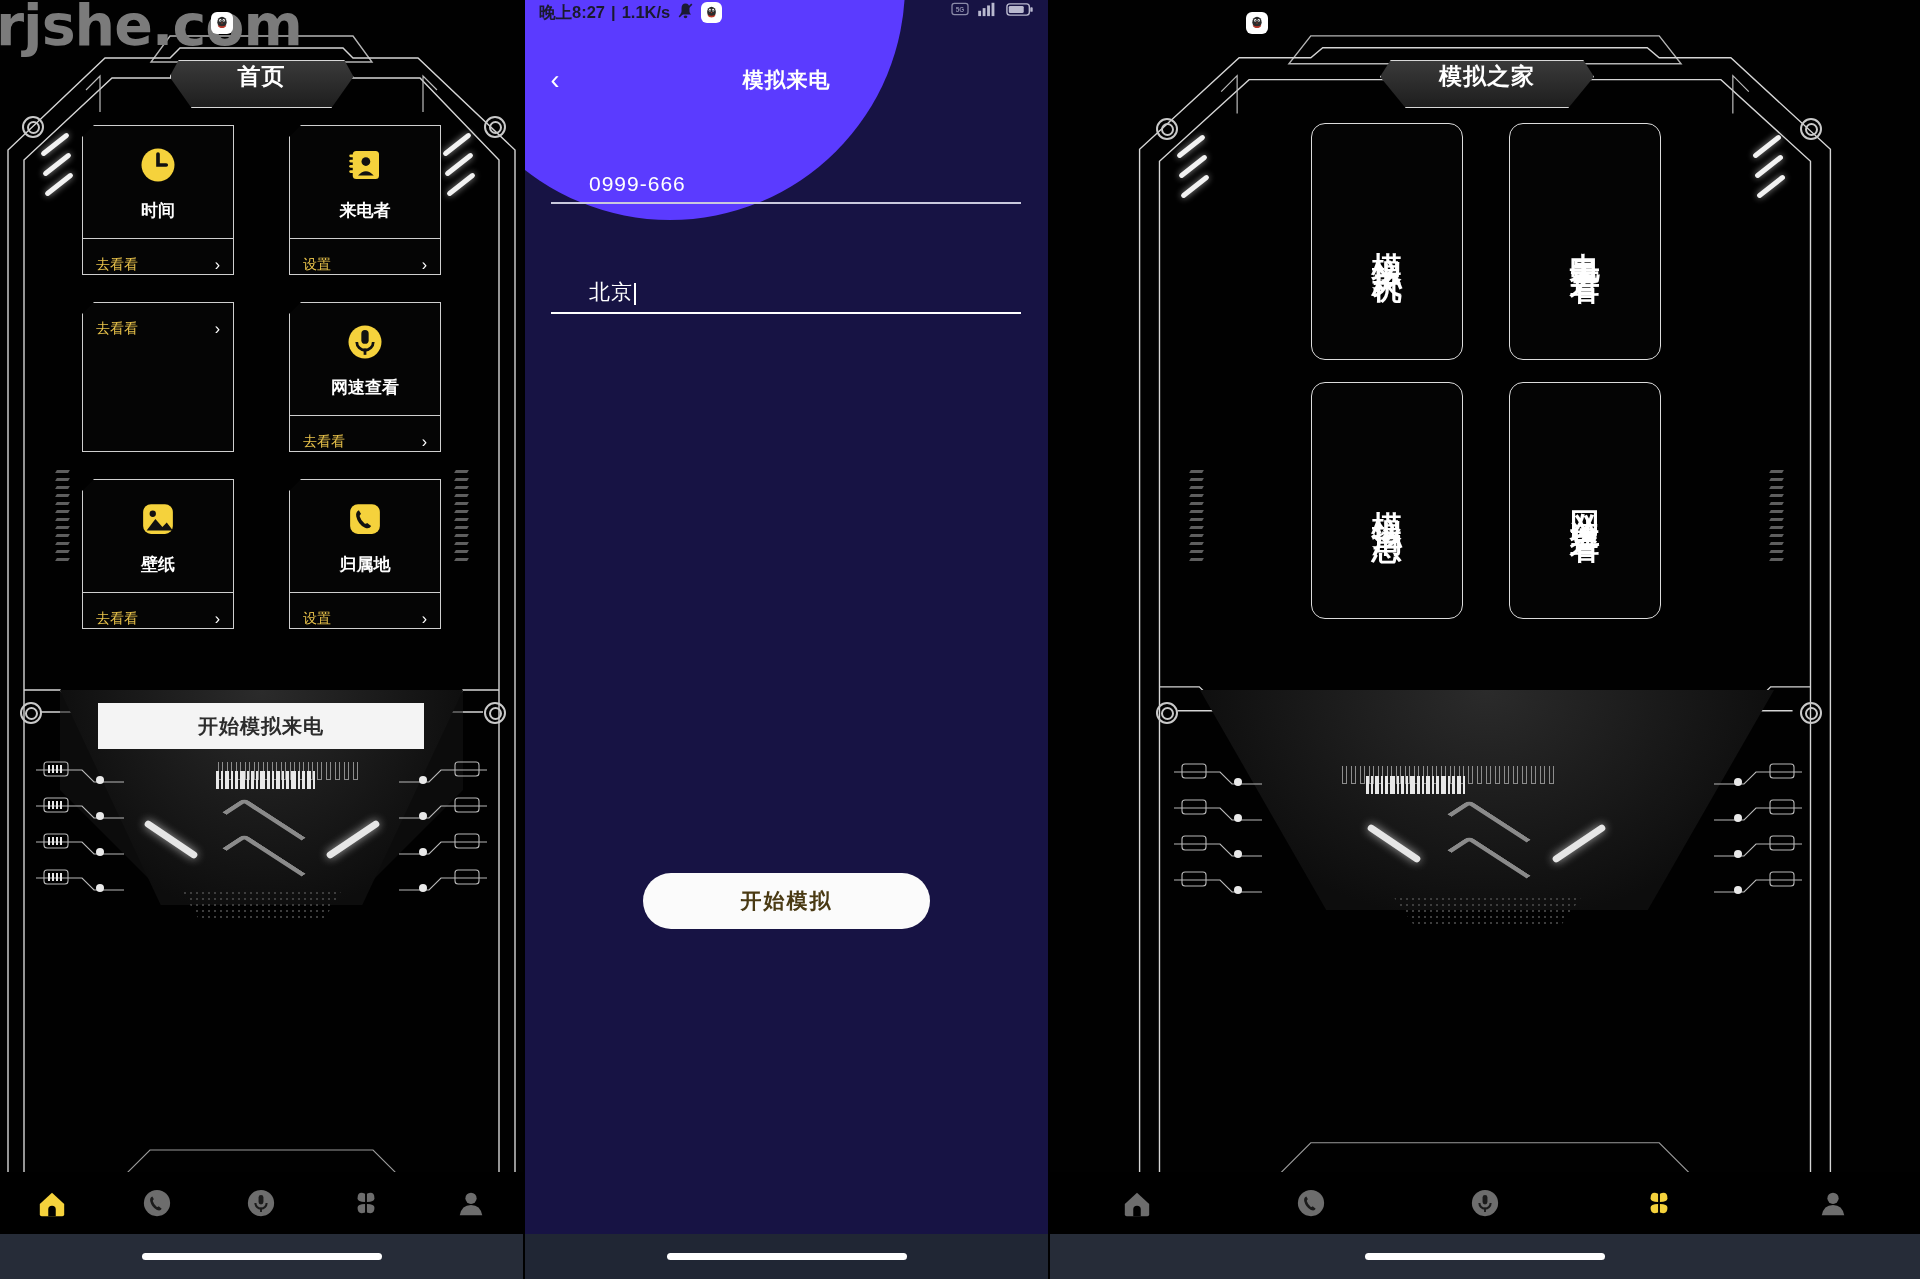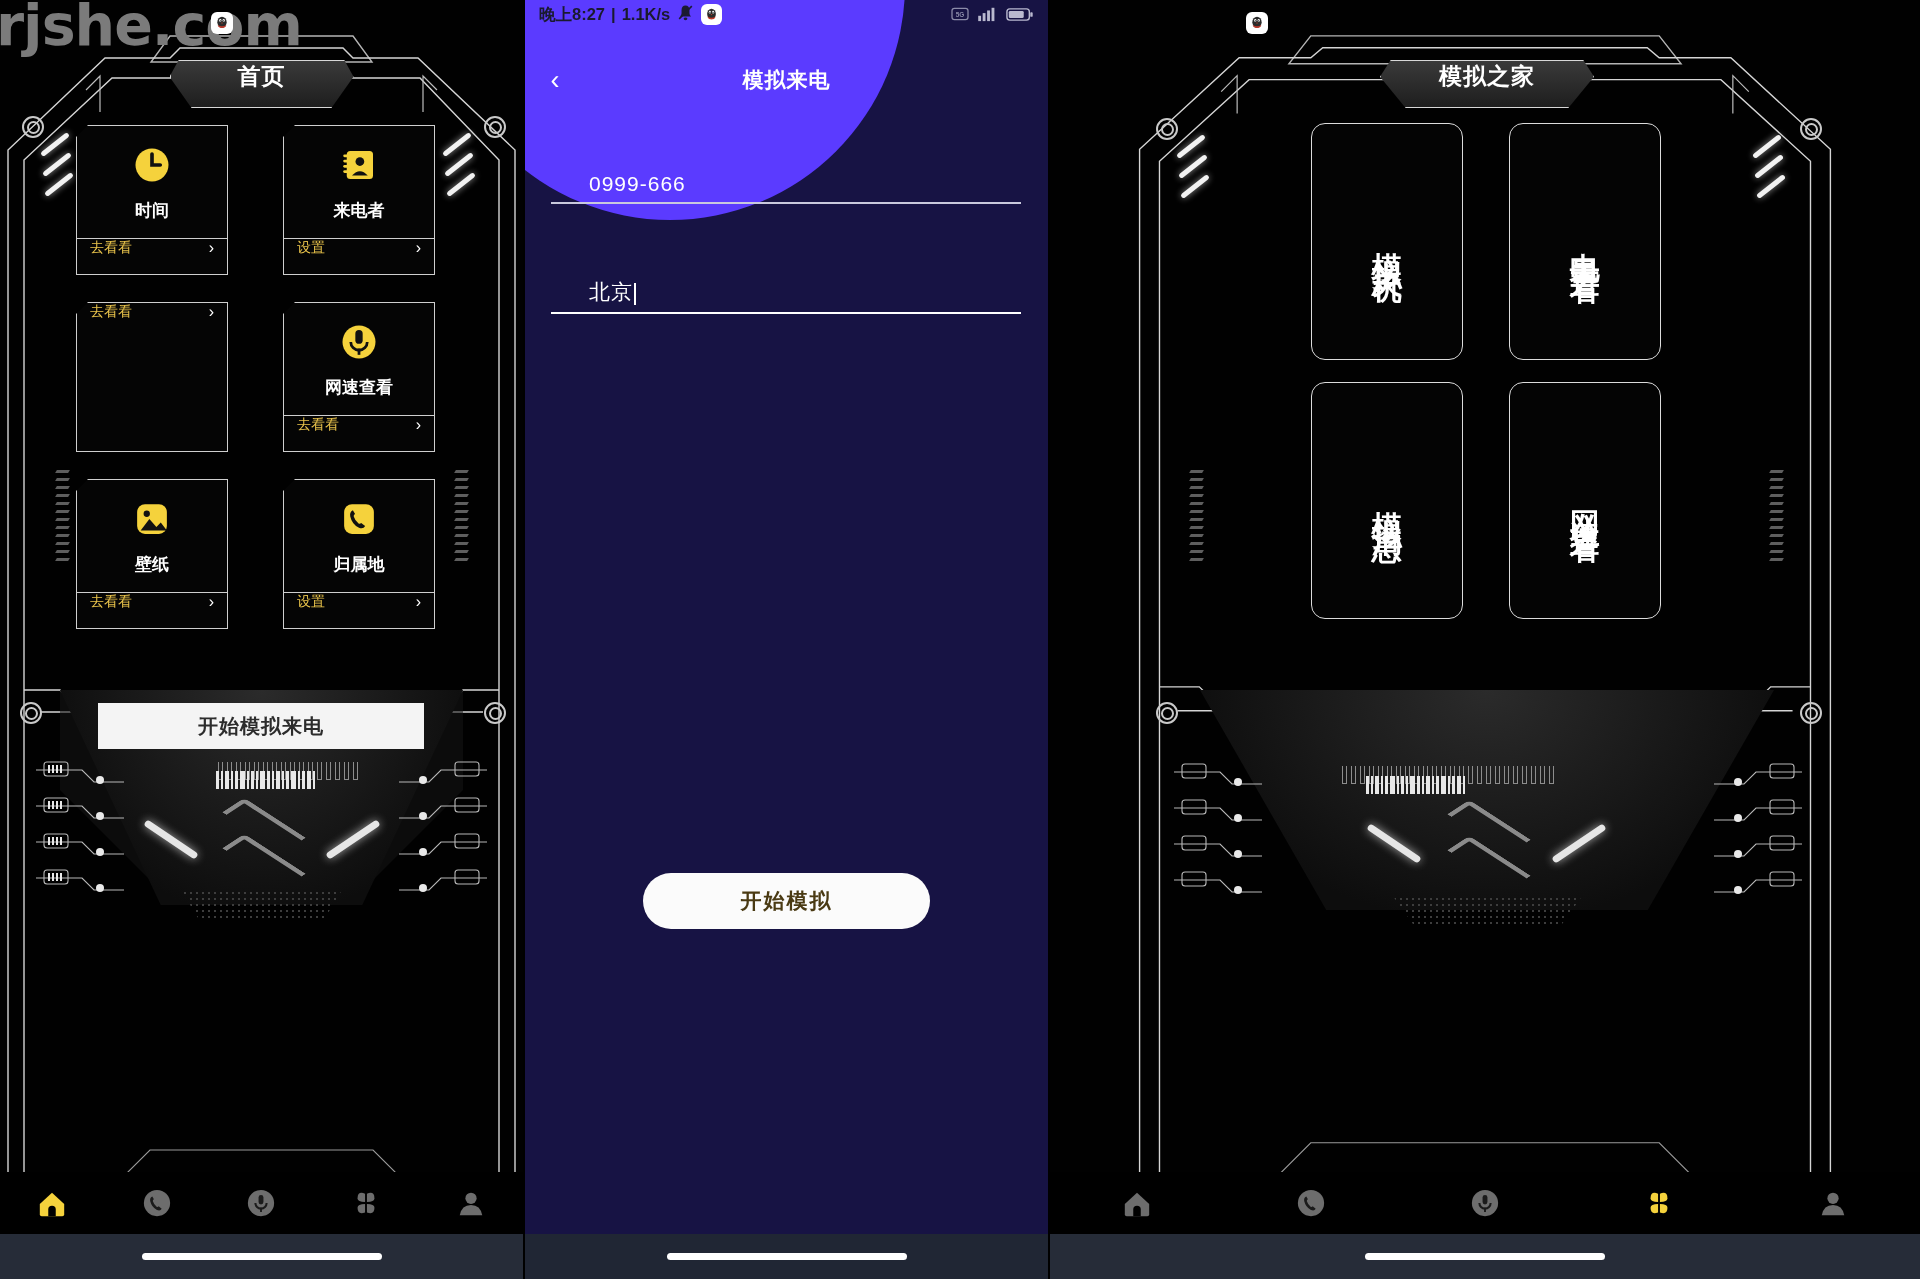--- a/index.html
+++ b/index.html
@@ -72,21 +72,21 @@
   }
   .head-plate span {
     color: #fff; font-size: 23px; font-weight: 600;
     letter-spacing: 1px;
   }
 
   
   .grid-1 {
     position: absolute;
     top: 125px;
-    left: 76px;
+    left: 82px;
     width: 359px;
     display: grid;
     grid-template-columns: 152px 152px;
     column-gap: 55px;
     row-gap: 27px;
     z-index: 15;
   }
   .card {
     background: #050505;
     border: 1px solid #cfcfcf;
@@ -101,21 +101,21 @@
   }
   .card .body .ico {
     width: 44px; height: 44px;
     display: flex; align-items: center; justify-content: center;
   }
   .card .body .ttl {
     color: #fff; font-size: 17px; font-weight: 600;
   }
   .card .foot {
     height: 35px;
-    display: flex; align-items: flex-start;
+    display: flex; align-items: flex-end;
     justify-content: space-between;
     padding: 0 13px 0 13px;
   }
   .card .foot .lbl { color: #e9c34b; font-size: 14px; }
   .card .foot .chev { color: #ffffff; font-size: 16px; font-weight: 300; }
 
   
   .cta-white {
     position: absolute;
     left: 98px; top: 703px;
@@ -169,22 +169,22 @@
   }
   .blob {
     position: absolute;
     left: -90px; top: -250px;
     width: 470px; height: 470px;
     border-radius: 50%;
     background: #5b3bff;
   }
   .statusbar {
     position: absolute; top: 0; left: 0; right: 0; height: 40px;
-    display: flex; align-items: flex-end;
-    padding: 14px 14px;
+    display: flex; align-items: flex-start;
+    padding: 1px 14px;
     z-index: 10;
     color: #1a1a2e;
     font-size: 16.5px;
     font-weight: 600;
   }
   .statusbar .sb-left { display: flex; align-items: center; gap: 6px; }
   .statusbar .sb-right {
     margin-left: auto; display: flex; align-items: center; gap: 7px;
     color: #cfcfe6;
   }

